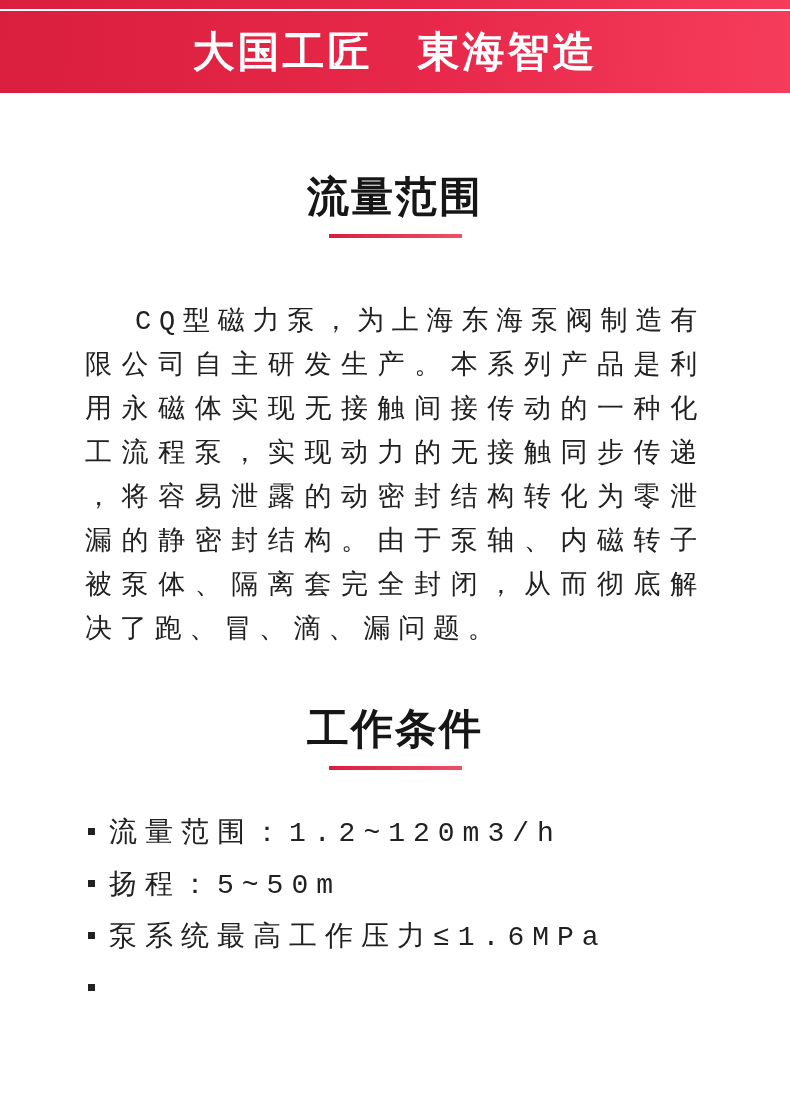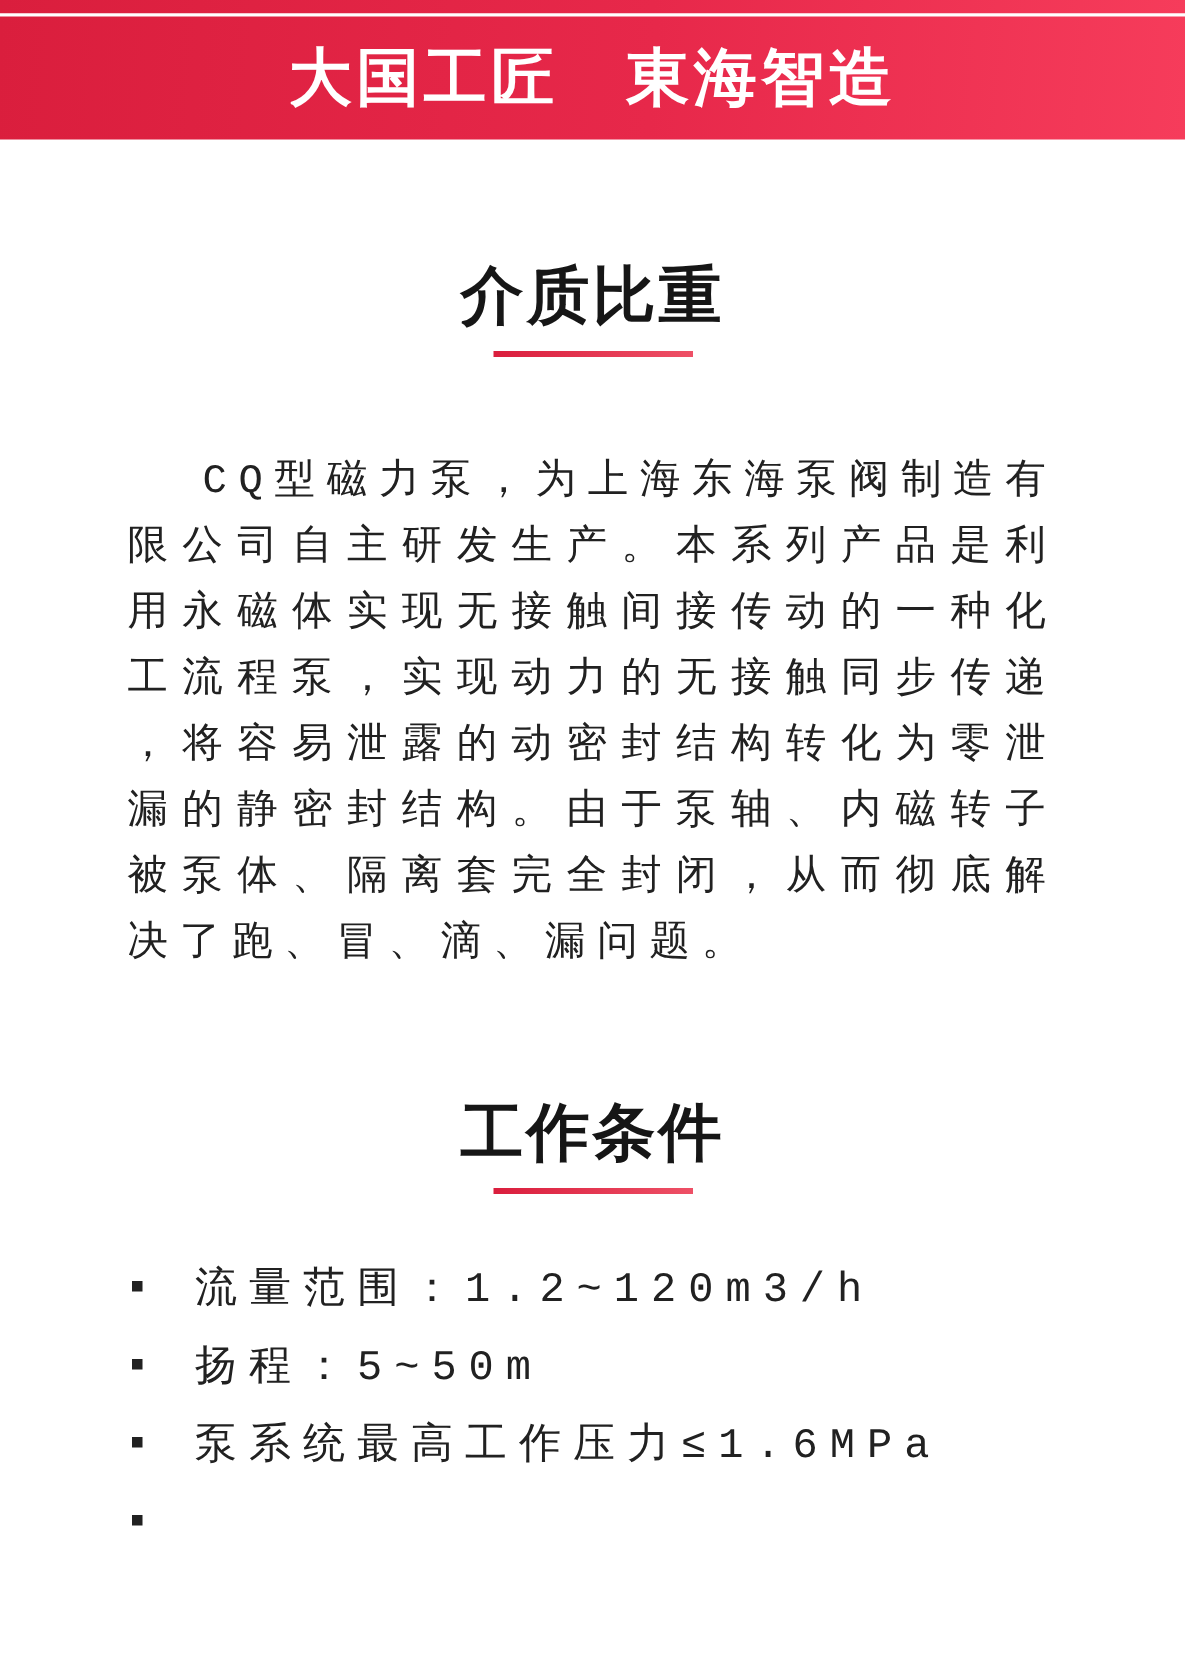--- a/index.html
+++ b/index.html
@@ -32,21 +32,21 @@
     font-size:42px;font-weight:800;letter-spacing:3px;
     font-family:Liberation Sans, sans-serif;
   }
   .section-title{
     margin-top:80px;
     text-align:center;
     font-size:42px;font-weight:800;line-height:48px;
     color:var(--title_text);
     letter-spacing:2px;
   }
-  .section-title.second{margin-top:79px;}
+  .section-title.second{margin-top:53px;}
   .title-underline{
     width:133px;height:4px;margin:13px auto 0 auto;
     background:linear-gradient(90deg,var(--accent_dark),#ee5066);
   }
   .para{
     margin:62px 85px 12px 85px;
     width:620px;
     font-family:"Liberation Mono","DejaVu Sans Mono",monospace;
     font-size:27px;line-height:44px;
     letter-spacing:7.8px;
@@ -63,39 +63,38 @@
     list-style:none;
   }
   .spec-item{
     display:flex;align-items:center;
     height:52px;
     font-family:"Liberation Mono","DejaVu Sans Mono",monospace;
     font-size:28px;
     letter-spacing:8px;
     color:var(--body_text);
     white-space:nowrap;
-    gap:21px;
   }
   .bullet{
     width:7px;height:7px;flex:0 0 7px;
     background:var(--body_text);
     margin-right:14px;margin-top:-2px;
   }
 </style>
 </head>
 <body>
 
 <div class="top-strip"></div>
 <div class="seam"></div>
 
 <div class="banner">
   <div class="banner-title">大国工匠　東海智造</div>
 </div>
 
-<div class="section-title">介质比重</div>
+<div class="section-title">流量范围</div>
 <div class="title-underline"></div>
 
 <p class="para">CQ型磁力泵，为上海东海泵阀制造有限公司自主研发生产。本系列产品是利用永磁体实现无接触间接传动的一种化工流程泵，实现动力的无接触同步传递，将容易泄露的动密封结构转化为零泄漏的静密封结构。由于泵轴、内磁转子被泵体、隔离套完全封闭，从而彻底解决了跑、冒、滴、漏问题。</p>
 
 <div class="section-title second">工作条件</div>
 <div class="title-underline"></div>
 
 <ul class="spec-list">
   <li class="spec-item">
     <span class="bullet"></span>

